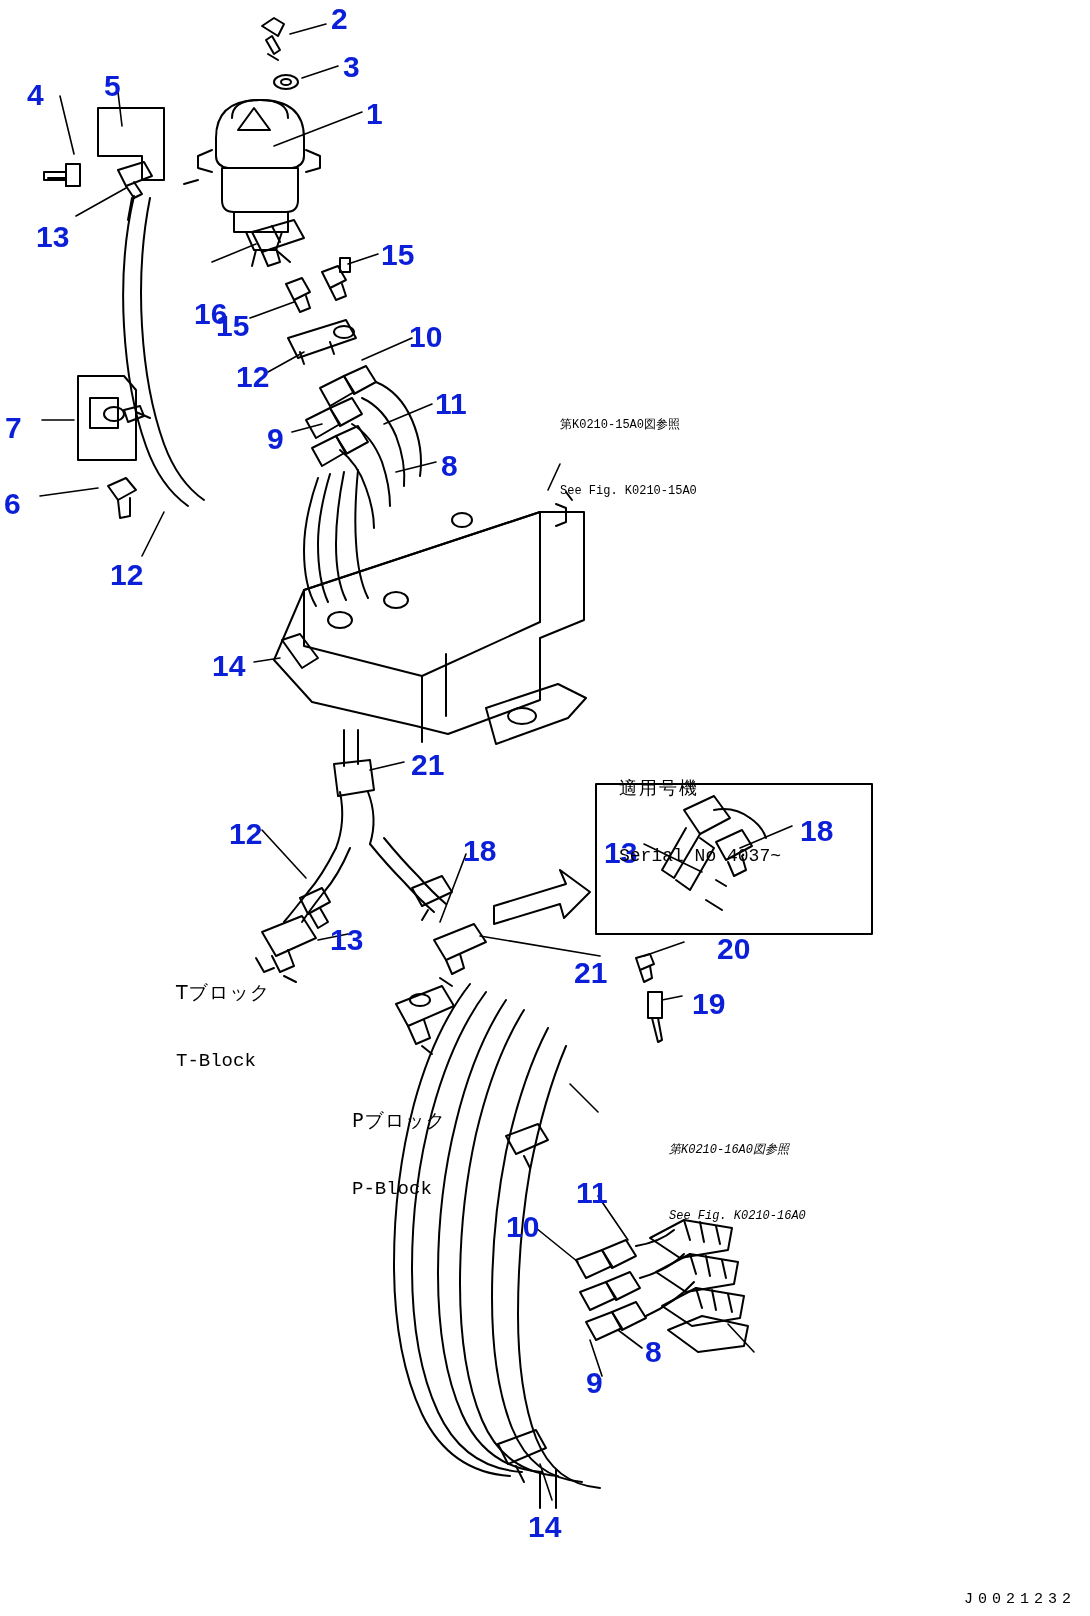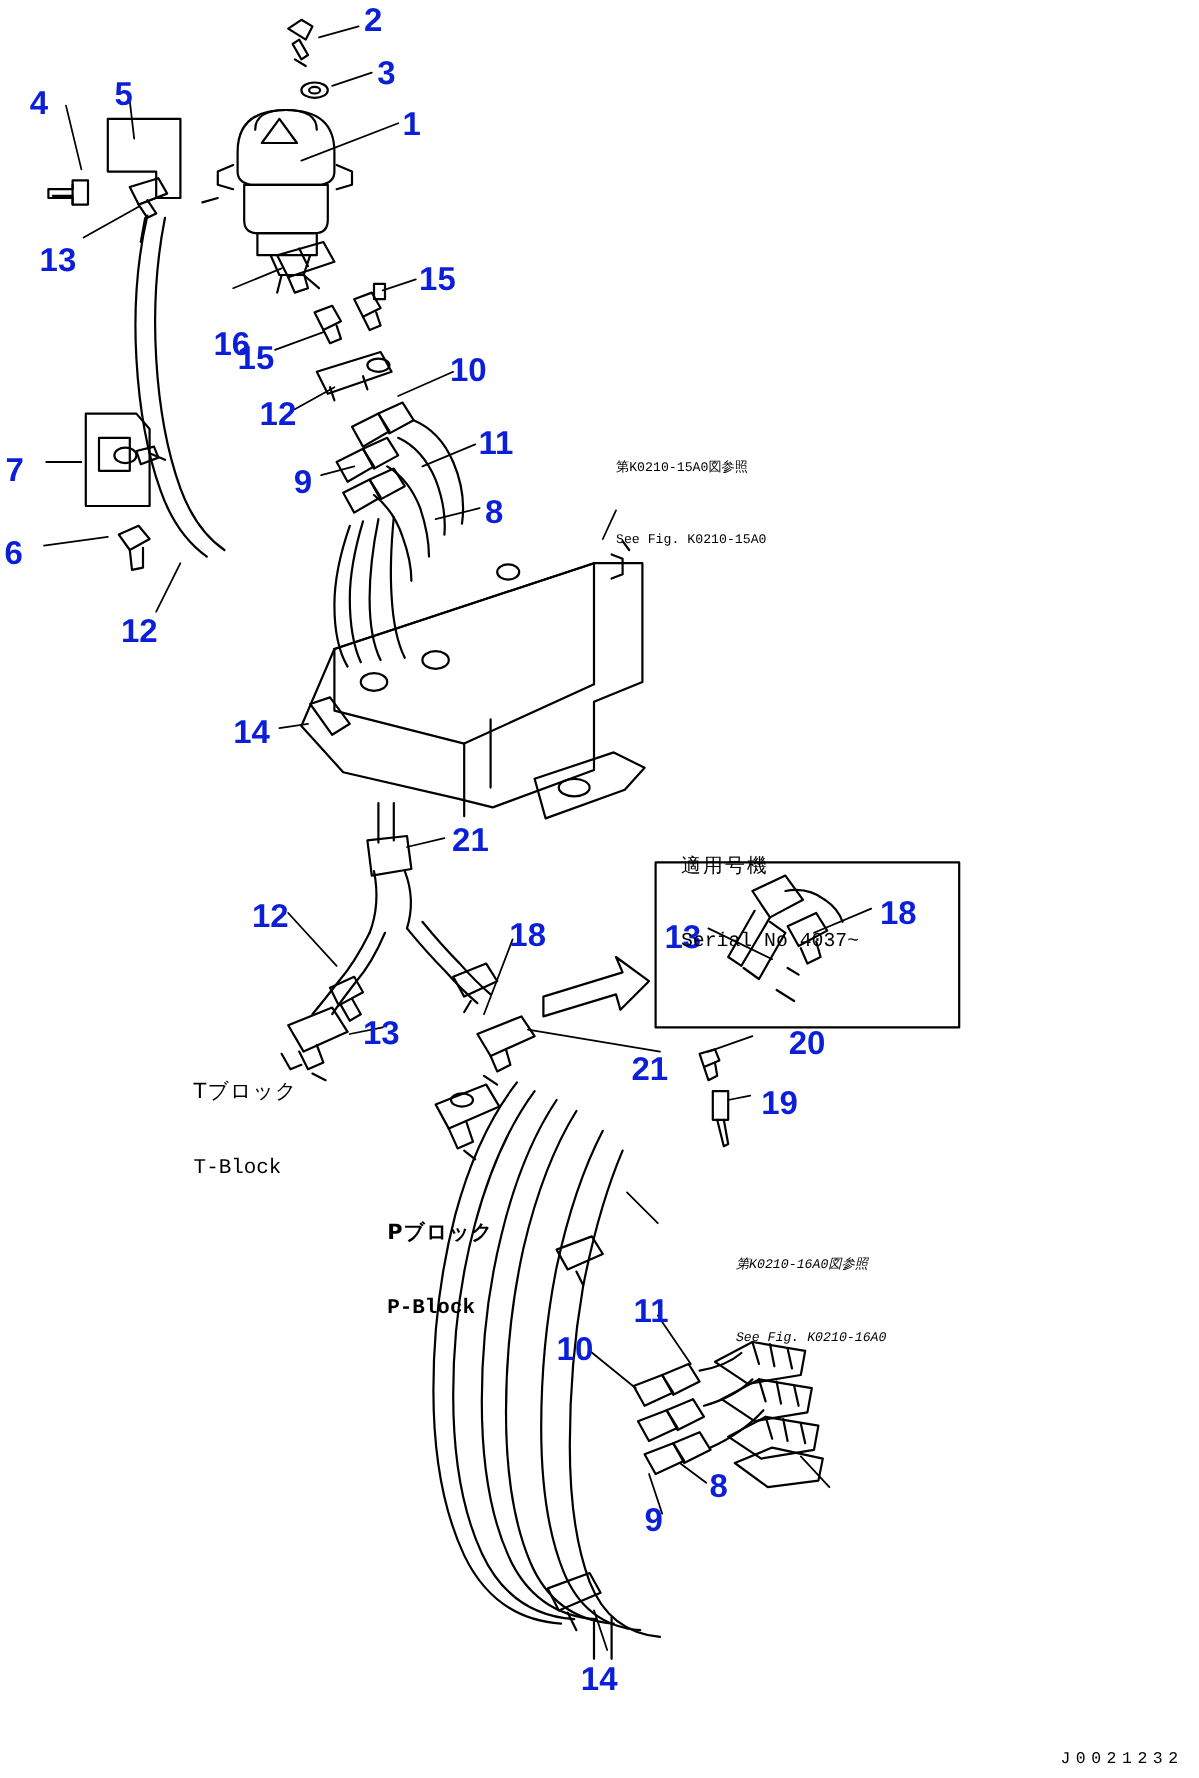--- a/index.html
+++ b/index.html
@@ -387,20 +387,20 @@
   <div id="inset-caption" style="left:598px; top:730px;margin-left:21px;">
     <div class="jpline">適用号機</div>
     <div>Serial No 4037~</div>
   </div>
 
   <div class="blocklabel" style="left:158px; top:935px;margin-left:18px;">
     <div class="jpline">Tブロック</div>
     <div>T-Block</div>
   </div>
 
-  <div class="blocklabel" style="left:352px; top:1063px;font-weight:bold;">
+  <div class="blocklabel" style="left:352px; top:1063px;">
     <div class="jpline">Pブロック</div>
     <div>P-Block</div>
   </div>
 
   <div id="partcode">J0021232</div>
 
 </div>
 
 </body></html>

